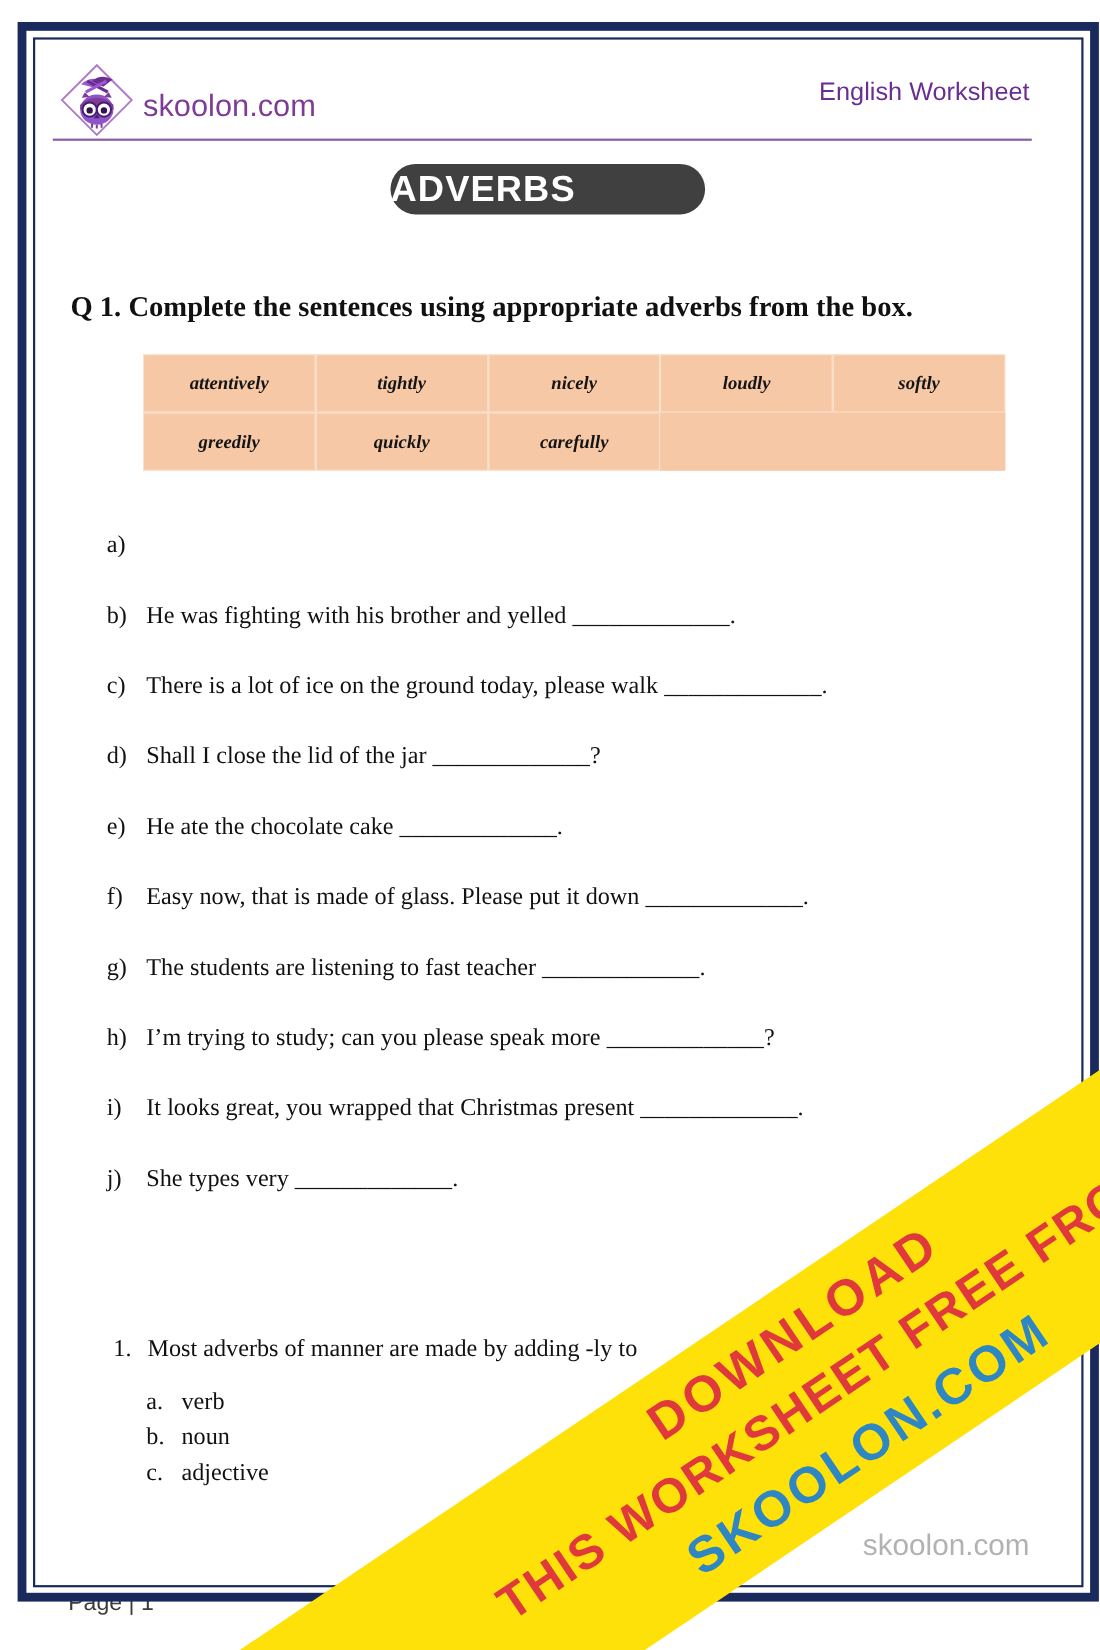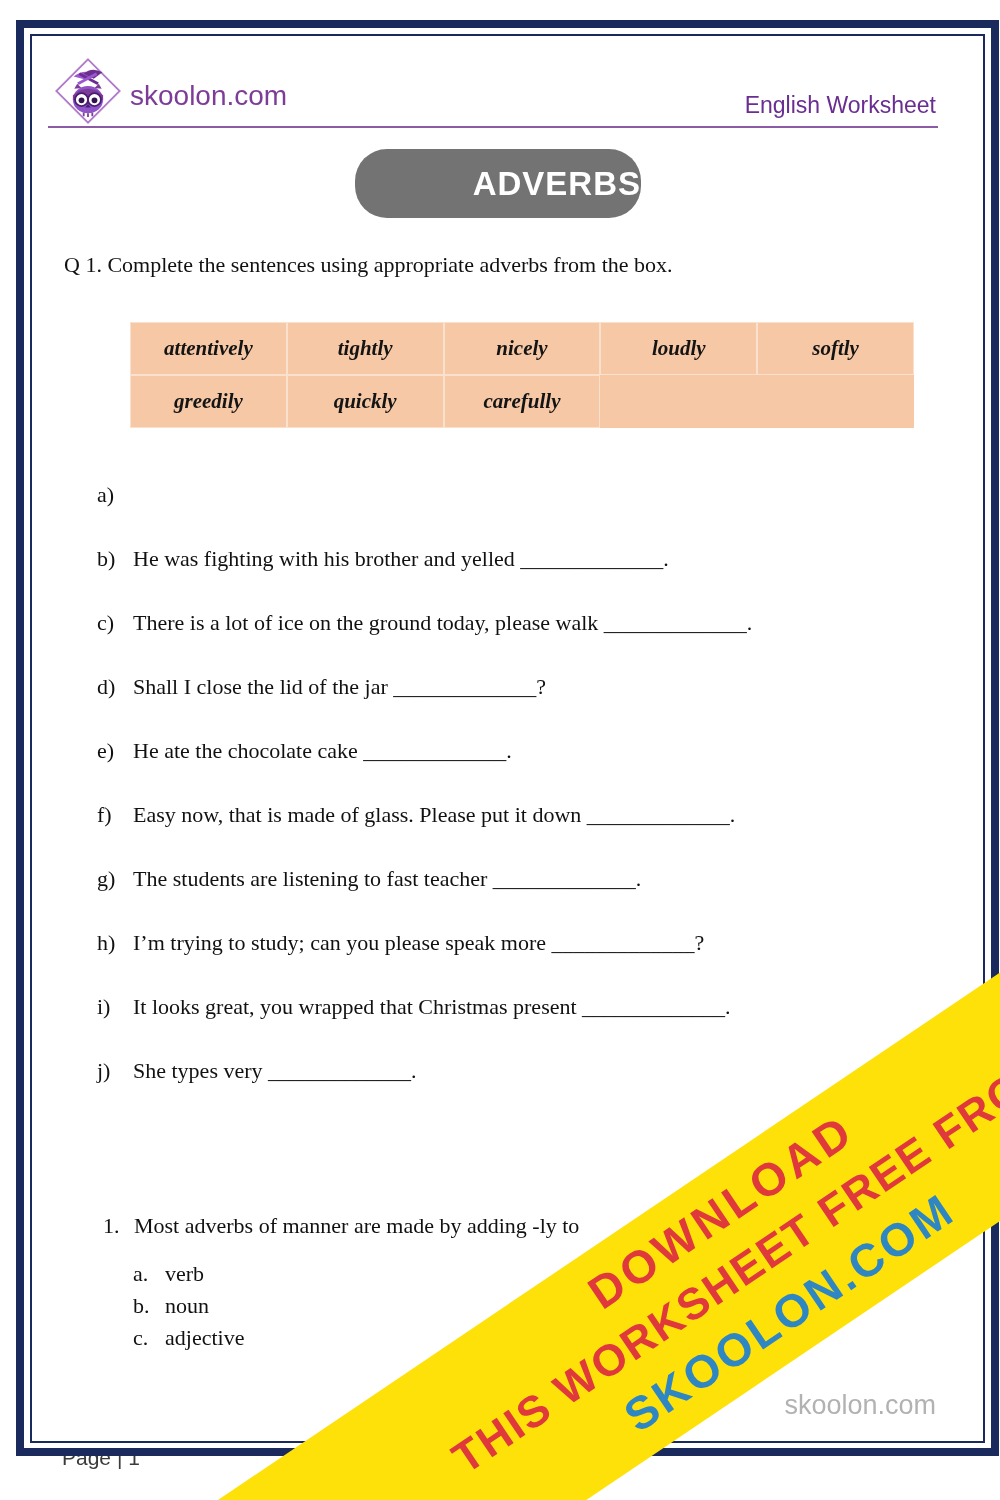--- a/index.html
+++ b/index.html
@@ -9,36 +9,36 @@
   
   .frame-outer{position:absolute;top:20px;left:16px;right:1px;bottom:44px;
                border:8px solid #1b2a5c;pointer-events:none;}
   .frame-inner{position:absolute;top:34px;left:30px;right:15px;bottom:57px;
                border:2px solid #1b2a5c;pointer-events:none;}
 
   
   .logo{position:absolute;left:52px;top:55px;width:72px;height:72px;}
   .brand{position:absolute;left:130px;top:80px;font-family:"Liberation Sans",sans-serif;
          font-size:28px;color:#7d3c98;}
-  .doc-type{position:absolute;right:64px;top:92px;font-family:"Liberation Sans",sans-serif;
+  .doc-type{position:absolute;right:64px;top:70px;font-family:"Liberation Sans",sans-serif;
             font-size:23px;color:#6a2d91;}
   .header-rule{position:absolute;left:48px;top:126px;width:890px;height:2px;background:#8b5ba5;}
 
   
-  .title-pill{position:absolute;left:355px;top:149px;width:286px;height:69px;background:#737373;
-              border-radius:32px;display:flex;align-items:center;justify-content:flex-end;}
+  .title-pill{position:absolute;left:355px;top:149px;width:286px;height:46px;background:#404040;
+              border-radius:32px;display:flex;align-items:center;justify-content:flex-start;}
   .title-pill span{font-family:"Liberation Sans",sans-serif;font-weight:bold;font-size:33px;
                    color:#ffffff;letter-spacing:1px;}
 
   
-  .q1-heading{position:absolute;left:64px;top:252px;font-size:22px;font-weight:normal;}
+  .q1-heading{position:absolute;left:64px;top:264px;font-size:26px;font-weight:bold;}
   .word-box{position:absolute;left:130px;top:322px;width:784px;height:106px;background:#f6c8a6;
             display:grid;grid-template-columns:repeat(5,1fr);grid-template-rows:1fr 1fr;}
   .word-box .cell{display:flex;align-items:center;justify-content:center;
-                  font-weight:bold;font-style:italic;font-size:21px;color:#141414;
+                  font-weight:bold;font-style:italic;font-size:17px;color:#141414;
                   border:1px solid rgba(255,255,255,0.45);}
 
   .sentences{position:absolute;left:97px;top:478px;width:840px;}
   .sentence{display:flex;font-size:22px;line-height:33px;margin-bottom:31px;}
   .sentence .letter{width:36px;flex:0 0 36px;}
 
   
   .q2-heading{position:absolute;left:64px;top:1148px;font-size:22px;font-weight:bold;}
   .q2-item{position:absolute;left:103px;top:1210px;display:flex;font-size:22px;line-height:32px;width:760px;}
   .q2-item .num{width:31px;flex:0 0 31px;}

